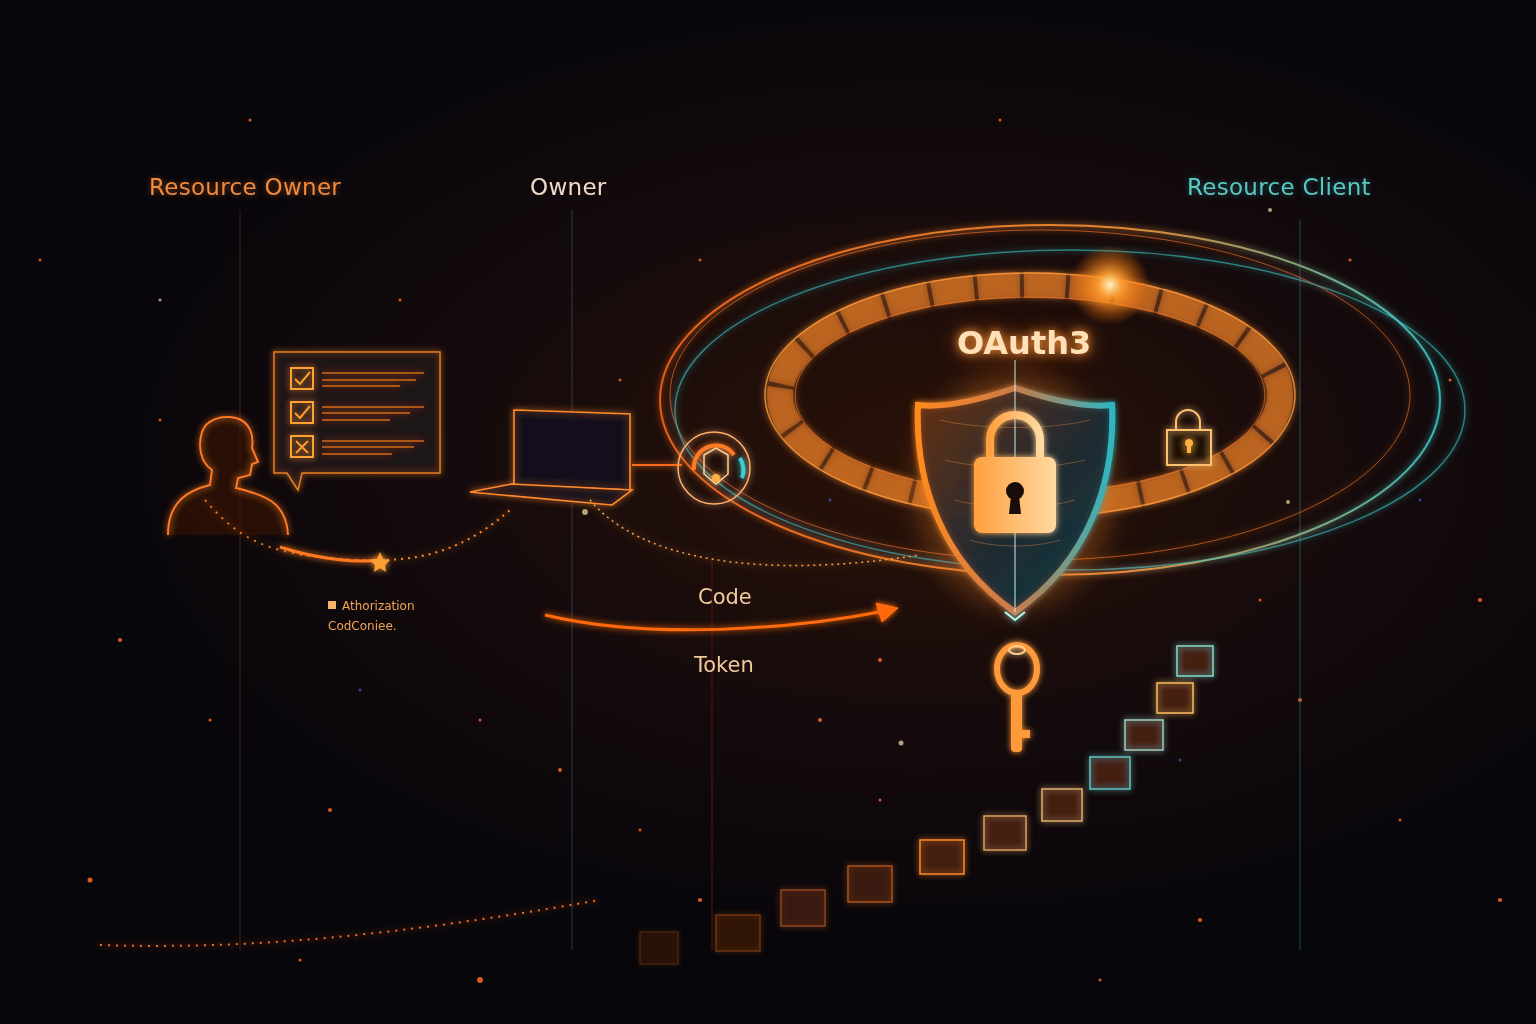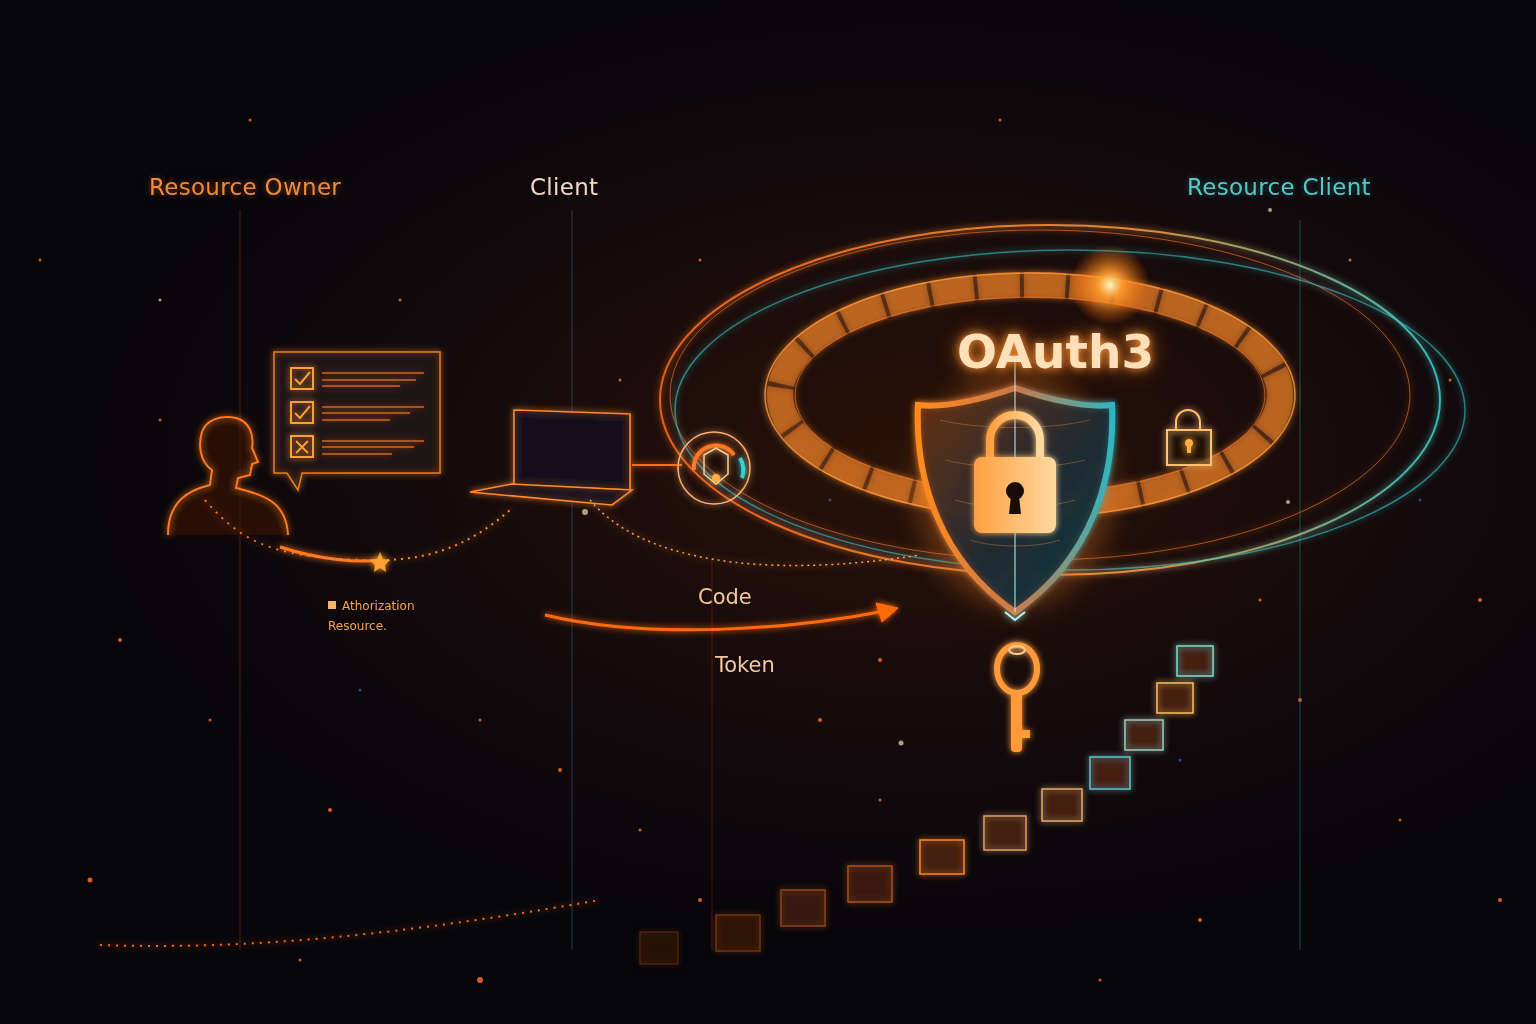--- a/index.html
+++ b/index.html
@@ -5,25 +5,25 @@
   html,body{margin:0;padding:0;background:#07060b;}
   body{width:1536px;height:1024px;overflow:hidden;position:relative;font-family:"DejaVu Sans","Liberation Sans",sans-serif;}
   #stage{position:absolute;inset:0;width:1536px;height:1024px;
     background:radial-gradient(ellipse 70% 60% at 60% 45%, #2a1208 0%, #140a0c 45%, #07060b 80%);}
   svg{position:absolute;left:0;top:0;}
   .lbl{position:absolute;font-size:23px;letter-spacing:0.3px;white-space:nowrap;}
   .lane-ro{left:149px;top:174px;color:#f08a3c;text-shadow:0 0 6px rgba(240,120,40,.5);}
   .lane-cl{left:530px;top:174px;color:#f1d9c8;}
   .lane-as{left:782px;top:174px;color:#ffa24a;text-shadow:0 0 8px rgba(255,140,40,.6);}
   .lane-rs{left:1187px;top:174px;color:#58c8c4;text-shadow:0 0 6px rgba(60,200,200,.4);}
-  .title{position:absolute;left:910px;top:324px;font-size:47px;font-weight:bold;color:#ffe0b8;
+  .title{position:absolute;left:910px;top:324px;font-size:32px;font-weight:bold;color:#ffe0b8;
     text-shadow:0 0 10px #ff9a3a,0 0 22px rgba(255,120,30,.7);padding-left:47px;}
   .flow{position:absolute;font-size:21px;color:#f3c89c;text-align:center;}
   .f-code{left:698px;top:585px;}
-  .f-token{left:694px;top:653px;margin-left:21px;}
+  .f-token{left:694px;top:653px;}
   .f-auth{position:absolute;left:328px;top:596px;font-size:12px;color:#f2a555;line-height:20px;}
   .f-auth .sq{display:inline-block;width:8px;height:8px;background:#f6b46a;margin-right:6px;vertical-align:1px;}
 </style>
 </head>
 <body>
 
 <div id="stage">
 
 <svg width="1536" height="1024" viewBox="0 0 1536 1024">
   <defs>
@@ -221,25 +221,25 @@
     <rect x="984" y="816" width="42" height="34" stroke="#e0a060"></rect>
     <rect x="1042" y="789" width="40" height="32" stroke="#e0b070"></rect>
     <rect x="1090" y="757" width="40" height="32" stroke="#60c8c8"></rect>
     <rect x="1125" y="720" width="38" height="30" stroke="#a0d0c0"></rect>
     <rect x="1157" y="683" width="36" height="30" stroke="#ffc060"></rect>
     <rect x="1177" y="646" width="36" height="30" stroke="#80e0d0"></rect>
   </g>
 </svg>
 
 <div class="lbl lane-ro">Resource Owner</div>
-<div class="lbl lane-cl">Client</div>
+<div class="lbl lane-cl">Owner</div>
 <div class="lbl lane-rs">Resource Client</div>
 
 <div class="title">OAuth3</div>
 
 <div class="f-auth">
   <div><span class="sq"></span><span>Athorization</span></div>
-  <div>Resource.</div>
+  <div>CodConiee.</div>
 </div>
 <div class="flow f-code">Code</div>
 <div class="flow f-token">Token</div>
 
 </div>
 
 </body></html>

